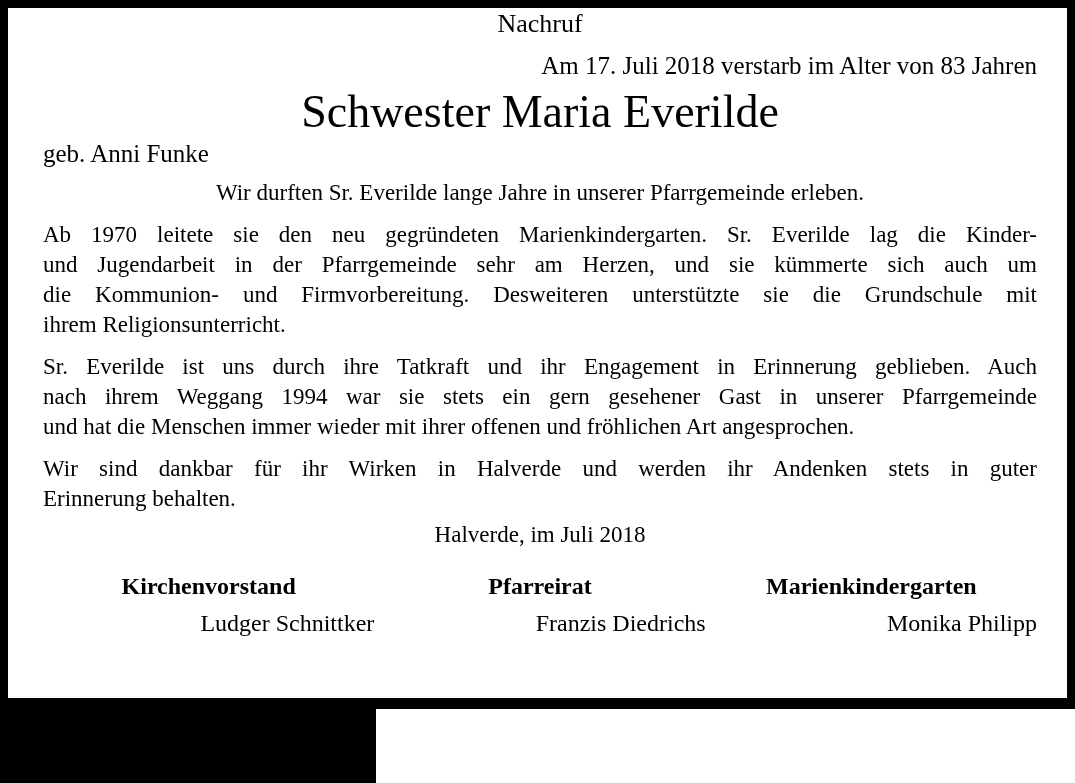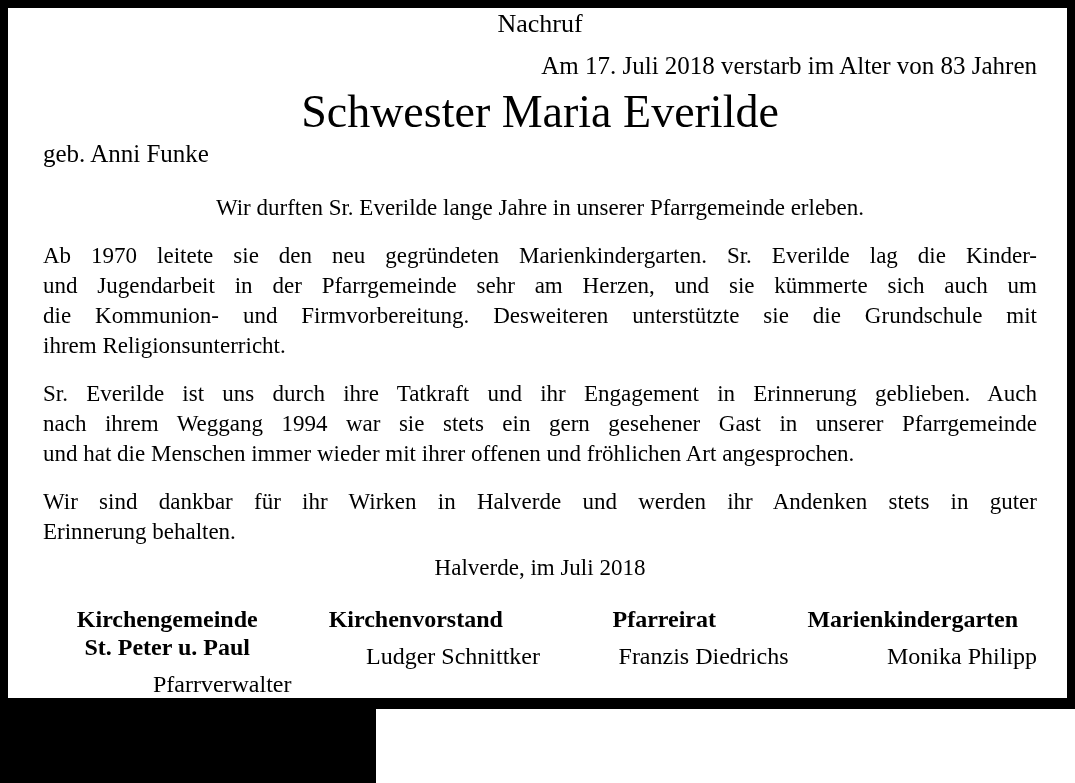--- a/index.html
+++ b/index.html
@@ -49,24 +49,24 @@
   .birth-name {
     font-size: 25px;
     line-height: 30px;
     text-align: left;
     margin-top: 2px;
   }
   .lead-line {
     font-size: 23px;
     line-height: 30px;
     text-align: center;
-    margin-top: 24px;
+    margin-top: 9px;
   }
   .para {
-    margin-top: 18px;
+    margin-top: 12px;
   }
   .jline {
     font-size: 23px;
     line-height: 30px;
     text-align: justify;
     text-align-last: justify;
   }
   .jline.last {
     text-align-last: left;
   }
@@ -140,30 +140,20 @@
           <div class="jline">Wir sind dankbar für ihr Wirken in Halverde und werden ihr Andenken stets in guter</div>
           <div class="jline last">Erinnerung behalten.</div>
         </div>
       </div>
 
     <div class="dateline">Halverde, im Juli 2018</div>
 
     <div class="signatures" id="signatures">
         <div class="sig-col">
           <div>
-            <div class="sig-org-line">Kirchengemeinde</div>
-            <div class="sig-org-line">St. Peter u. Paul</div>
-          </div>
-          <div class="sig-person-block">
-            <div class="sig-person-line">Pfarrverwalter</div>
-            <div class="sig-person-line">Peter van Briel</div>
-          </div>
-        </div>
-        <div class="sig-col">
-          <div>
             <div class="sig-org-line">Kirchenvorstand</div>
           </div>
           <div class="sig-person-block">
             <div class="sig-person-line">Ludger Schnittker</div>
           </div>
         </div>
         <div class="sig-col">
           <div>
             <div class="sig-org-line">Pfarreirat</div>
           </div>

